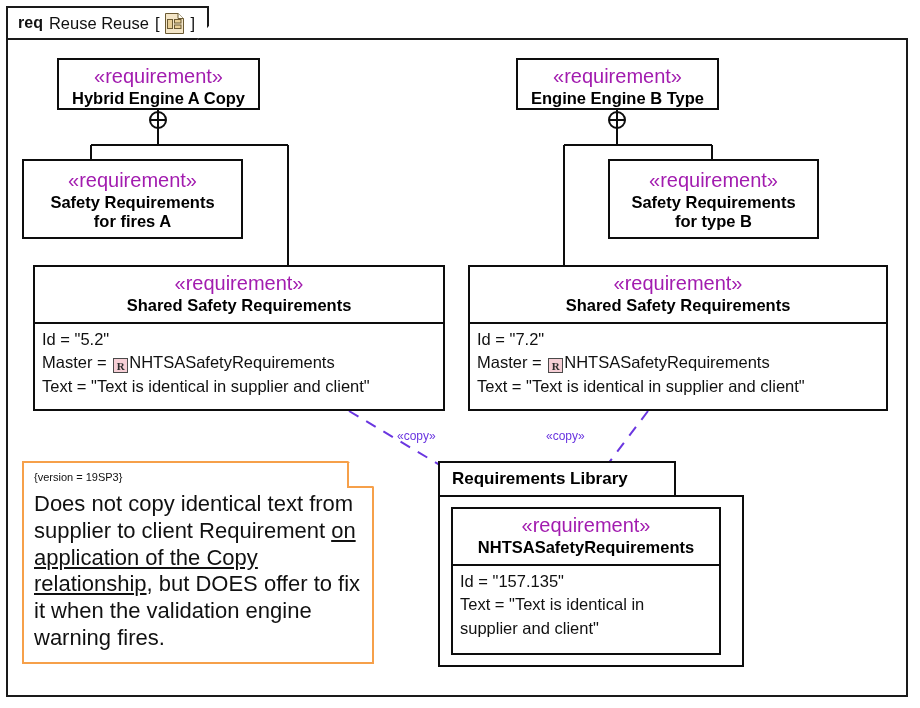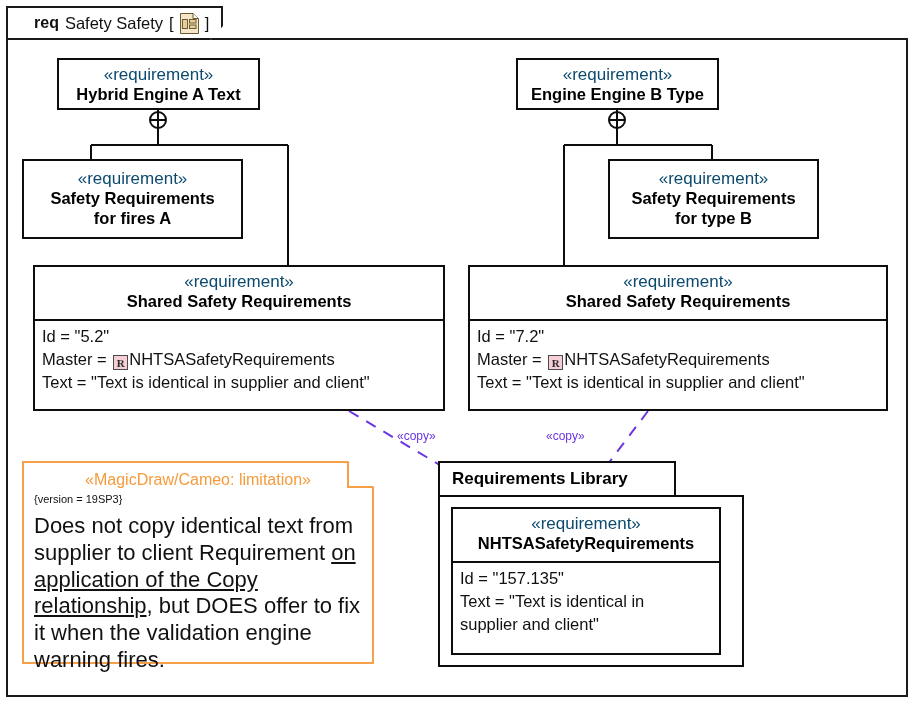--- a/index.html
+++ b/index.html
@@ -32,21 +32,21 @@
     background: #ffffff;
   }
   .frame-header {
     position: absolute;
     left: 6px;
     top: 6px;
     height: 34px;
     box-sizing: border-box;
     border: 2px solid #1a1a1a;
     background: #ffffff;
-    padding: 0 12px 0 26px;
+    padding: 0 12px 0 10px;
     display: flex;
     align-items: center;
     gap: 6px;
     font-size: 16.5px;
     color: #111111;
     white-space: nowrap;
     
     -webkit-clip-path: polygon(0 0, 100% 0, 100% 58%, 94% 100%, 0 100%);
     clip-path: polygon(0 0, 100% 0, 100% 58%, 94% 100%, 0 100%);
   }
@@ -72,22 +72,22 @@
     border: 2px solid #0d0d0d;
     background: #ffffff;
     z-index: 4;
   }
   .node .hdr {
     padding: 5px 8px 7px 8px;
     text-align: center;
     line-height: 1.18;
   }
   .node .stereo {
-    font-size: 17px;
-    color: #0c4a6e;
+    font-size: 20px;
+    color: #a21caf;
     white-space: nowrap;
   }
   .node .nm {
     font-size: 16.5px;
     font-weight: bold;
     color: #000000;
     white-space: nowrap;
   }
   .node .compartment {
     border-top: 2px solid #0d0d0d;
@@ -209,21 +209,21 @@
 </style>
 </head>
 <body>
 
 <div id="canvas">
 
   <div class="frame"></div>
 
   <div class="frame-header">
     <span class="kind">req</span>
-    <span>Safety Safety</span>
+    <span>Reuse Reuse</span>
     <span class="bracket">[</span>
     <span class="diag-icon">
       <svg width="19" height="21" viewBox="0 0 19 21">
         <path d="M0.5 0.5 H13 L18.5 5.5 V20.5 H0.5 Z" fill="#f4e6c8" stroke="#6b5a33" stroke-width="1"></path>
         <path d="M13 0.5 V5.5 H18.5" fill="#fffdf5" stroke="#6b5a33" stroke-width="1"></path>
         <rect x="2.5" y="6.5" width="5" height="9" fill="#e8cf97" stroke="#6b5a33" stroke-width="1"></rect>
         <rect x="9.5" y="6.5" width="6.5" height="3.5" fill="#e8cf97" stroke="#6b5a33" stroke-width="1"></rect>
         <rect x="9.5" y="12" width="6.5" height="3.5" fill="#e8cf97" stroke="#6b5a33" stroke-width="1"></rect>
       </svg>
     </span>
@@ -265,21 +265,21 @@
       <path d="M586 493 L595 481 M586 493 L599 488" stroke="#6a36e0" stroke-width="2" fill="none"></path>
     </g>
   </svg>
 
   <div class="copy-label" style="left:397px; top:429px;">«copy»</div>
   <div class="copy-label" style="left:546px; top:429px;">«copy»</div>
 
   <div class="node" style="left:57px; top:58px; width:203px; height:52px;">
     <div class="hdr">
       <div class="stereo">«requirement»</div>
-      <div class="nm">Hybrid Engine A Text</div>
+      <div class="nm">Hybrid Engine A Copy</div>
     </div>
   </div>
 
   <div class="node" style="left:516px; top:58px; width:203px; height:52px;">
     <div class="hdr">
       <div class="stereo">«requirement»</div>
       <div class="nm">Engine Engine B Type</div>
     </div>
   </div>
 
@@ -343,19 +343,18 @@
   </div>
 
   <div class="note" style="left:22px; top:461px; width:352px; height:203px;">
     <div class="note-shape"></div>
     <svg class="note-fold" viewBox="0 0 27 27">
       <path d="M0.5 0.5 L0.5 26.5 L26.5 26.5" fill="none" stroke="#f6a04a" stroke-width="2" transform="translate(0,0)"></path>
       <path d="M26 26 L26 1 L1 26 Z" fill="#ffffff" stroke="none"></path>
       <path d="M1 1 L1 26 L26 26" fill="none" stroke="#f6a04a" stroke-width="2"></path>
     </svg>
     <div class="note-inner">
-      <div class="note-stereo">«MagicDraw/Cameo: limitation»</div>
       <div class="note-version">{version = 19SP3}</div>
       <div class="note-body"><span>Does not copy identical text from supplier to client Requirement </span><u>on application of the Copy relationship</u><span>, but DOES offer to fix it when the validation engine warning fires.</span></div>
     </div>
   </div>
 
 </div>
 
 </body></html>

